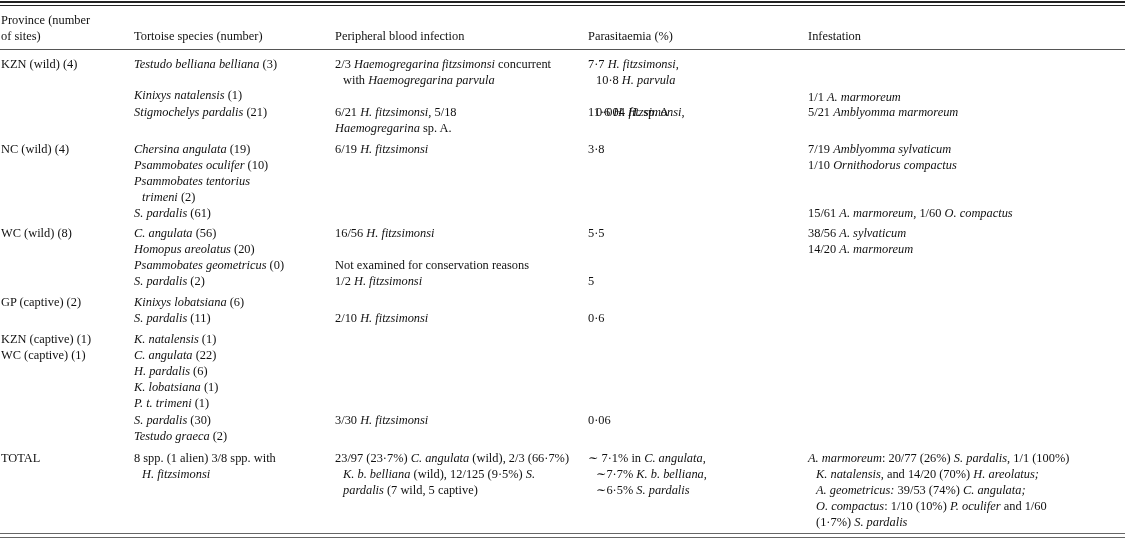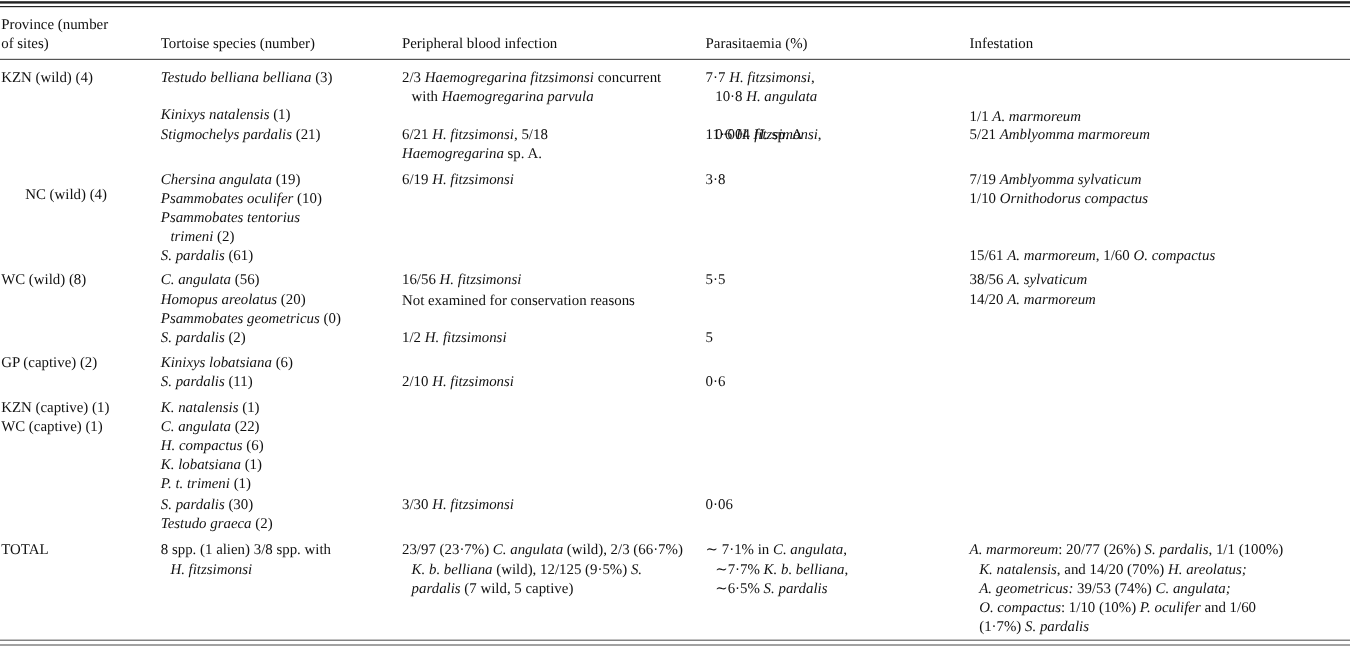--- a/index.html
+++ b/index.html
@@ -29,62 +29,62 @@
 </div>
 
 <div class="rule" style="top:49px;height:1px;background:#555;"></div>
 
 <div id="body-lines">
     <div class="cell c0" style="top: 56px;">KZN (wild) (4)</div>
     <div class="cell c1" style="top: 56px;"><i>Testudo belliana belliana</i> (3)</div>
     <div class="cell c2" style="top: 56px;">2/3 <i>Haemogregarina fitzsimonsi</i> concurrent</div>
     <div class="cell c2 ind" style="top: 72px;">with <i>Haemogregarina parvula</i></div>
     <div class="cell c3" style="top: 56px;">7·7 <i>H. fitzsimonsi</i>,</div>
-    <div class="cell c3 ind" style="top: 72px;">10·8 <i>H. angulata</i></div>
+    <div class="cell c3 ind" style="top: 72px;">10·8 <i>H. parvula</i></div>
     <div class="cell c1" style="top: 87px;"><i>Kinixys natalensis</i> (1)</div>
     <div class="cell c4" style="top: 89px;">1/1 <i>A. marmoreum</i></div>
     <div class="cell c1" style="top: 104px;"><i>Stigmochelys pardalis</i> (21)</div>
     <div class="cell c2" style="top: 104px;">6/21 <i>H. fitzsimonsi</i>, 5/18</div>
     <div class="cell c2" style="top: 120px; font-family: Liberation Serif, serif;"><i>Haemogregarina</i> sp. A.</div>
     <div class="cell c3" style="top: 104px;">11·6 <i>H. fitzsimonsi</i>,</div>
     <div class="cell c3 ind" style="top: 104px;">0·004 <i>H.</i> sp. A</div>
     <div class="cell c4" style="top: 104px;">5/21 <i>Amblyomma marmoreum</i></div>
-    <div class="cell c0" style="top: 154px; margin-left: 20px;">NC (wild) (4)</div>
+    <div class="cell c0" style="top: 141px;">NC (wild) (4)</div>
     <div class="cell c1" style="top: 141px;"><i>Chersina angulata</i> (19)</div>
     <div class="cell c2" style="top: 141px;">6/19 <i>H. fitzsimonsi</i></div>
     <div class="cell c3" style="top: 141px;">3·8</div>
     <div class="cell c4" style="top: 141px;">7/19 <i>Amblyomma sylvaticum</i></div>
     <div class="cell c1" style="top: 157px;"><i>Psammobates oculifer</i> (10)</div>
     <div class="cell c4" style="top: 157px;">1/10 <i>Ornithodorus compactus</i></div>
     <div class="cell c1" style="top: 173px;"><i>Psammobates tentorius</i></div>
     <div class="cell c1 ind" style="top: 189px;"><i>trimeni</i> (2)</div>
     <div class="cell c1" style="top: 205px;"><i>S. pardalis</i> (61)</div>
     <div class="cell c4" style="top: 205px;">15/61 <i>A. marmoreum</i>, 1/60 <i>O. compactus</i></div>
     <div class="cell c0" style="top: 225px;">WC (wild) (8)</div>
     <div class="cell c1" style="top: 225px; text-align: center;"><i>C. angulata</i> (56)</div>
     <div class="cell c2" style="top: 225px;">16/56 <i>H. fitzsimonsi</i></div>
     <div class="cell c3" style="top: 225px;">5·5</div>
     <div class="cell c4" style="top: 225px;">38/56 <i>A. sylvaticum</i></div>
     <div class="cell c1" style="top: 241px;"><i>Homopus areolatus</i> (20)</div>
     <div class="cell c4" style="top: 241px;">14/20 <i>A. marmoreum</i></div>
     <div class="cell c1" style="top: 257px;"><i>Psammobates geometricus</i> (0)</div>
-    <div class="cell c2" style="top: 242px;">Not examined for conservation reasons</div>
+    <div class="cell c2" style="top: 257px;">Not examined for conservation reasons</div>
     <div class="cell c1" style="top: 273px;"><i>S. pardalis</i> (2)</div>
     <div class="cell c2" style="top: 273px;">1/2 <i>H. fitzsimonsi</i></div>
     <div class="cell c3" style="top: 273px;">5</div>
     <div class="cell c0" style="top: 294px;">GP (captive) (2)</div>
     <div class="cell c1" style="top: 294px;"><i>Kinixys lobatsiana</i> (6)</div>
     <div class="cell c1" style="top: 310px;"><i>S. pardalis</i> (11)</div>
     <div class="cell c2" style="top: 310px;">2/10 <i>H. fitzsimonsi</i></div>
     <div class="cell c3" style="top: 310px;">0·6</div>
     <div class="cell c0" style="top: 331px;">KZN (captive) (1)</div>
     <div class="cell c1" style="top: 331px;"><i>K. natalensis</i> (1)</div>
     <div class="cell c0" style="top: 347px;">WC (captive) (1)</div>
     <div class="cell c1" style="top: 347px;"><i>C. angulata</i> (22)</div>
-    <div class="cell c1" style="top: 363px;"><i>H. compactus</i> (6)</div>
+    <div class="cell c1" style="top: 363px;"><i>H. pardalis</i> (6)</div>
     <div class="cell c1" style="top: 379px;"><i>K. lobatsiana</i> (1)</div>
     <div class="cell c1" style="top: 395px;"><i>P. t. trimeni</i> (1)</div>
     <div class="cell c1" style="top: 412px;"><i>S. pardalis</i> (30)</div>
     <div class="cell c2" style="top: 412px;">3/30 <i>H. fitzsimonsi</i></div>
     <div class="cell c3" style="top: 412px;">0·06</div>
     <div class="cell c1" style="top: 428px;"><i>Testudo graeca</i> (2)</div>
     <div class="cell c0" style="top: 450px;">TOTAL</div>
     <div class="cell c1" style="top: 450px;">8 spp. (1 alien) 3/8 spp. with</div>
     <div class="cell c1 ind" style="top: 466px;"><i>H. fitzsimonsi</i></div>
     <div class="cell c2" style="top: 450px;">23/97 (23·7%) <i>C. angulata</i> (wild), 2/3 (66·7%)</div>

